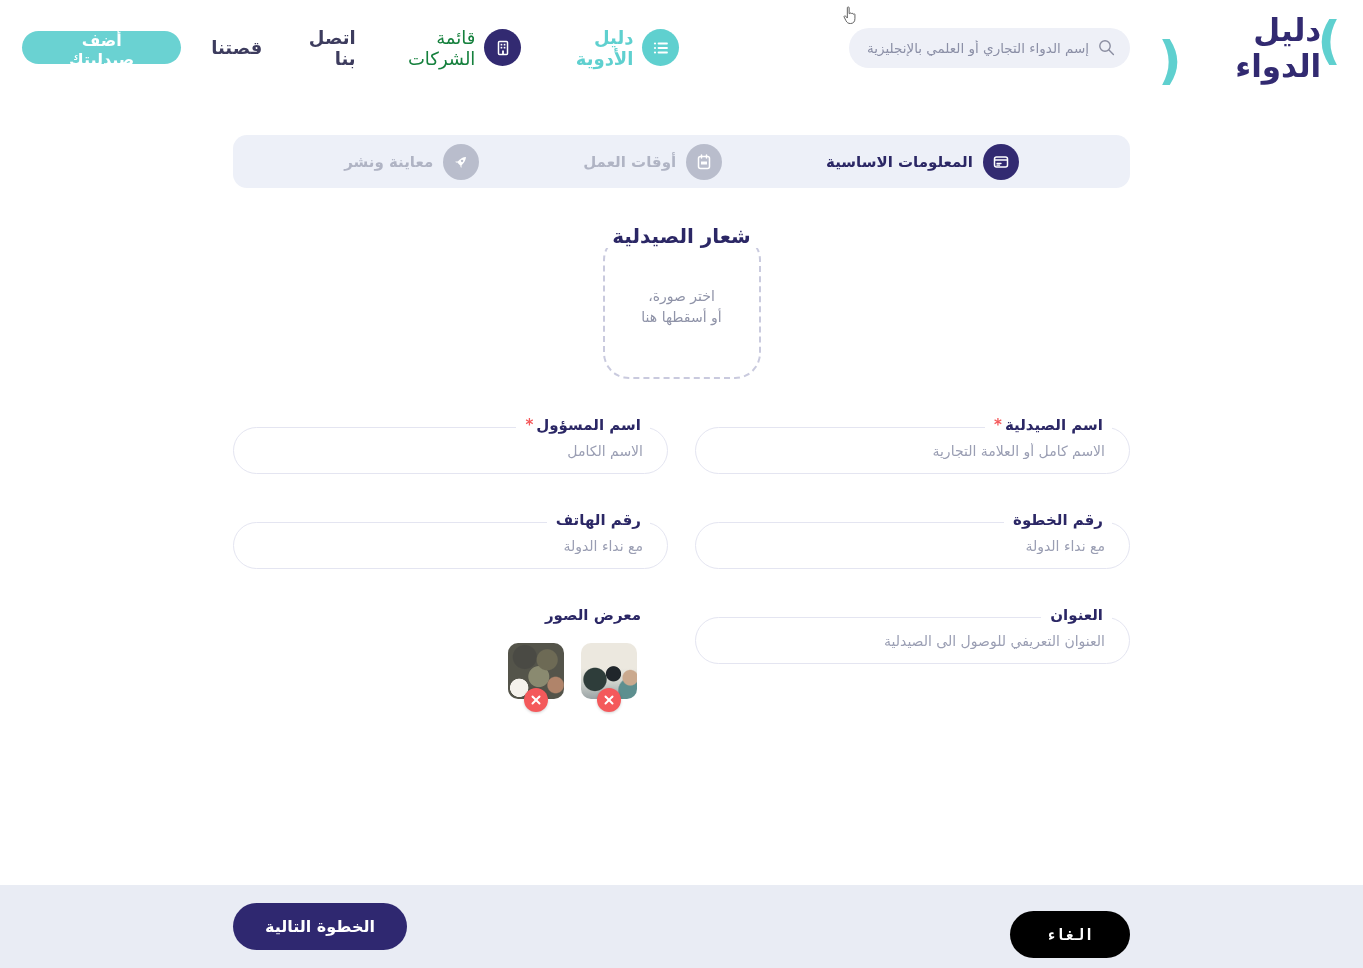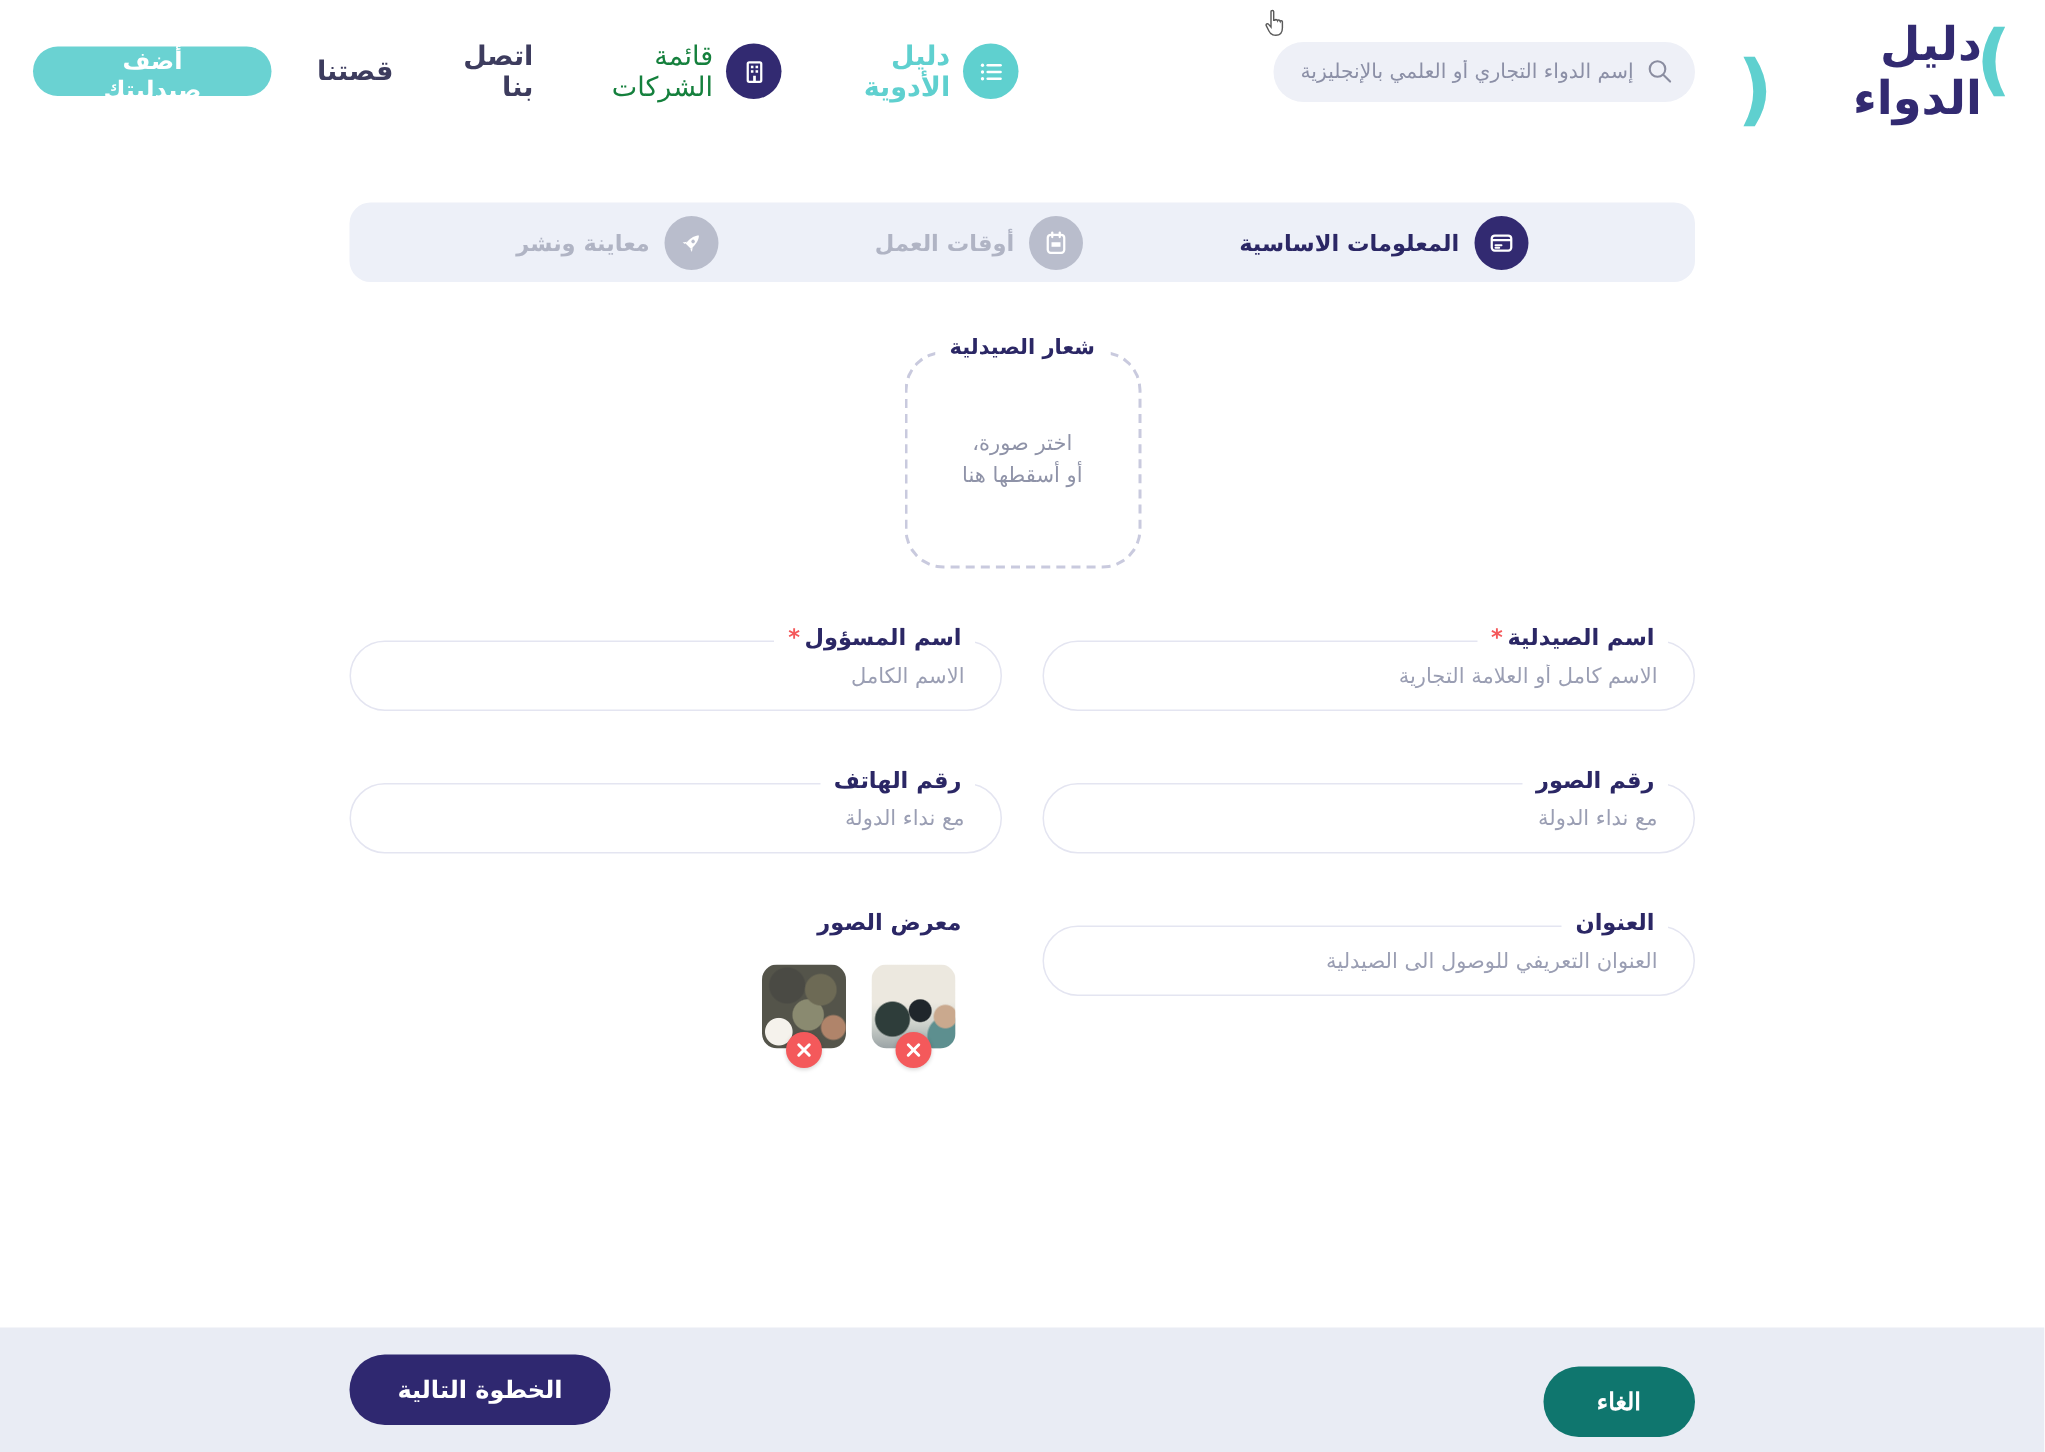--- a/index.html
+++ b/index.html
@@ -52,21 +52,21 @@
   .step-circle { width:36px; height:36px; border-radius:50%; display:flex; align-items:center; justify-content:center; }
   .step-active .step-circle { background:#322a71; }
   .step-active .step-label { color:#2b2765; font-weight:bold; font-size:15px; }
   .step-idle .step-circle { background:#b9bdcc; }
   .step-idle .step-label { color:#b0b4c4; font-weight:bold; font-size:15px; }
   
   .dropzone-wrap { width:158px; margin:46px auto 0; position:relative; }
   .dropzone-label {
     position:absolute; top:-10px; right:50%; transform:translateX(50%);
     background:#ffffff; padding:0 10px; white-space:nowrap;
-    color:#2b2765; font-weight:bold; font-size:14px; z-index:2;
+    color:#2b2765; font-weight:bold; font-size:20px; z-index:2;
   }
   .dropzone {
     width:158px; height:145px; border:2px dashed #c9cade; border-radius:26px;
     display:flex; align-items:center; justify-content:center; text-align:center;
     color:#8f93a8; font-size:14px; line-height:1.5; cursor:pointer;
   }
   
   .form-grid {
     width:897px; margin:48px auto 0;
     display:grid; grid-template-columns:1fr 1fr; column-gap:27px; row-gap:48px;
@@ -121,23 +121,23 @@
   }
   
   .footer {
     position:absolute; left:0; bottom:0; width:100%; height:83px; background:#e9ecf4;
   }
   .footer-inner {
     width:897px; height:100%; margin:0 auto;
     display:flex; align-items:center; justify-content:space-between;
   }
   .cancel-btn {
-    background:#0f766e; color:#fff; font-weight:bold; font-size:16px;
+    background:#000000; color:#fff; font-weight:bold; font-size:16px;
     border:none; border-radius:24px; height:47px; padding:0 36px; cursor:pointer;
-    font-family:Liberation Serif, serif;
+    font-family:Liberation Mono, monospace;
     margin-top:16px;
   }
   .next-btn {
     background:#2f2870; color:#fff; font-weight:bold; font-size:16px;
     border:none; border-radius:24px; height:47px; padding:0 32px; cursor:pointer;
     font-family:"DejaVu Sans",sans-serif;
   }
   .mouse-cursor { position:absolute; left:843px; top:6px; z-index:50; pointer-events:none; }
 </style>
 </head>
@@ -270,21 +270,21 @@
   </div>
 
   <div class="field">
     <span class="field-label">
       <span>اسم المسؤول</span><span class="req">*</span>
     </span>
     <div class="field-box"><input type="text" placeholder="الاسم الكامل" style=""></div>
   </div>
 
   <div class="field">
-    <span class="field-label">رقم الصور</span>
+    <span class="field-label">رقم الخطوة</span>
     <div class="field-box"><input type="text" placeholder="مع نداء الدولة" style=""></div>
   </div>
 
   <div class="field">
     <span class="field-label">رقم الهاتف</span>
     <div class="field-box"><input type="text" placeholder="مع نداء الدولة" style=""></div>
   </div>
 
   <div class="field">
     <span class="field-label">العنوان</span>

